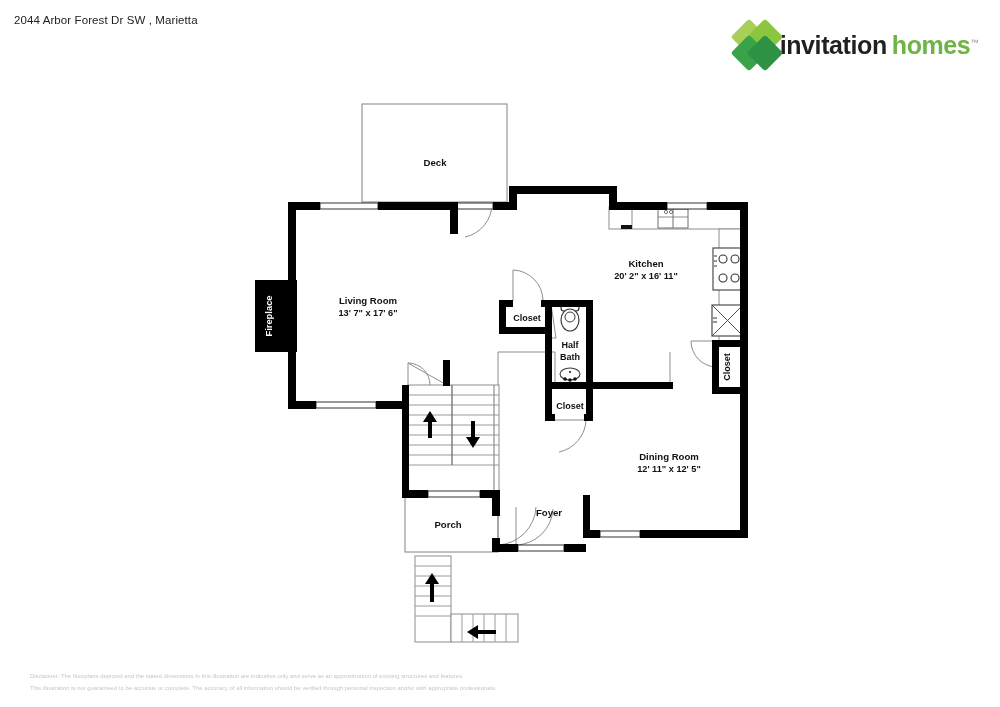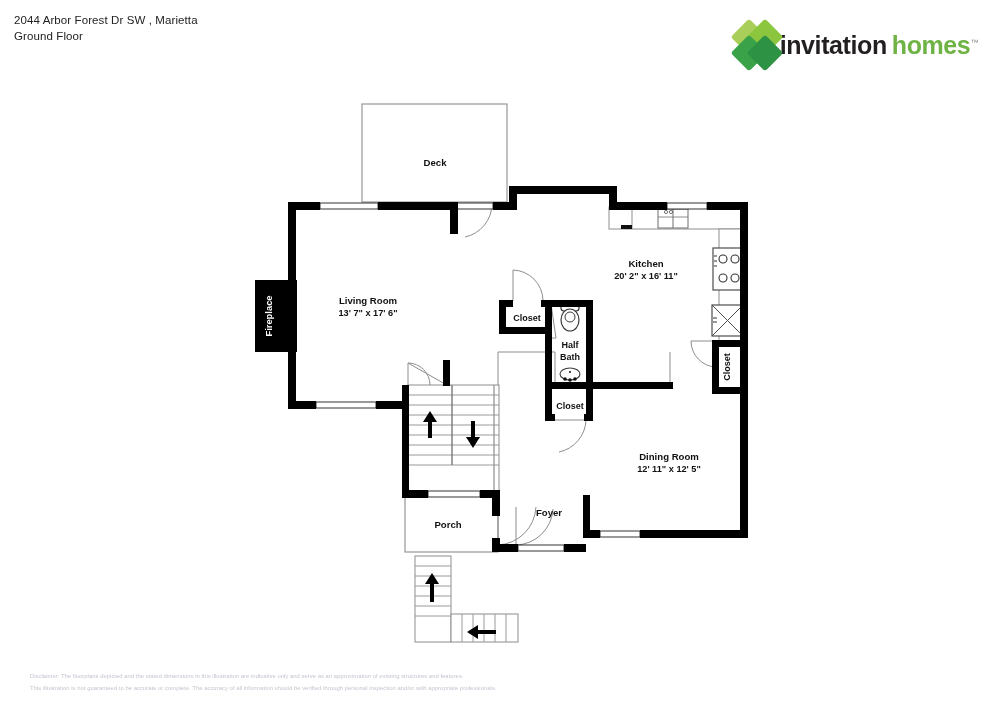--- a/index.html
+++ b/index.html
@@ -37,21 +37,20 @@
 
   
   #disclaimer{position:absolute;left:30px;top:671px;width:660px;}
   #disclaimer div{font-size:5.9px;line-height:11.5px;color:#c3c6cf;letter-spacing:.02px;white-space:nowrap;}
 </style>
 </head>
 <body>
 
 <div id="header-title">
   <div class="line">2044 Arbor Forest Dr SW , Marietta</div>
-  <div class="line">Ground Floor</div>
 </div>
 
 <div id="brand-logo">
   <div id="brand-mark">
     <div class="pet p-tl" style="background: rgb(169, 207, 90);"></div>
     <div class="pet p-tr" style="background: rgb(140, 198, 63);"></div>
     <div class="pet p-bl" style="background: rgb(58, 163, 74);"></div>
     <div class="pet p-br" style="background: rgb(46, 146, 68);"></div>
   </div>
   <div id="brand-wordmark">

